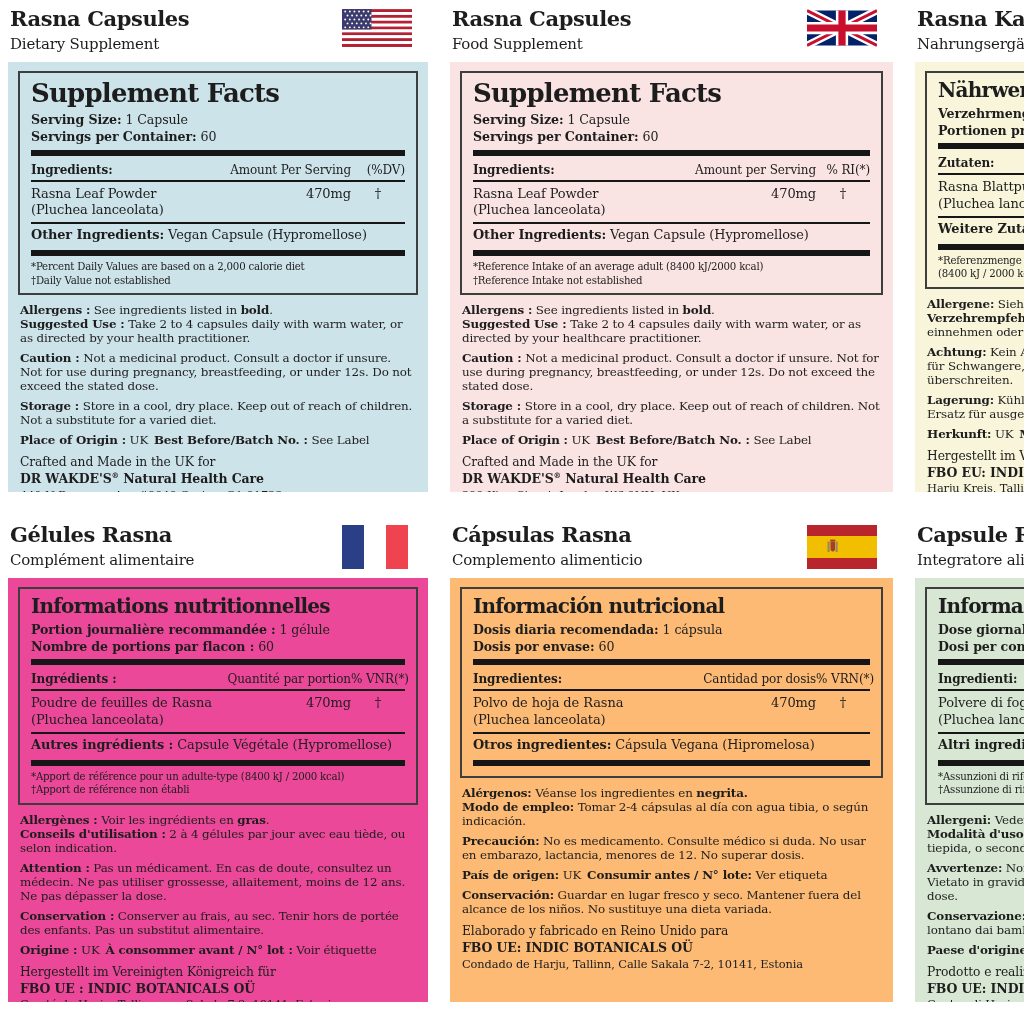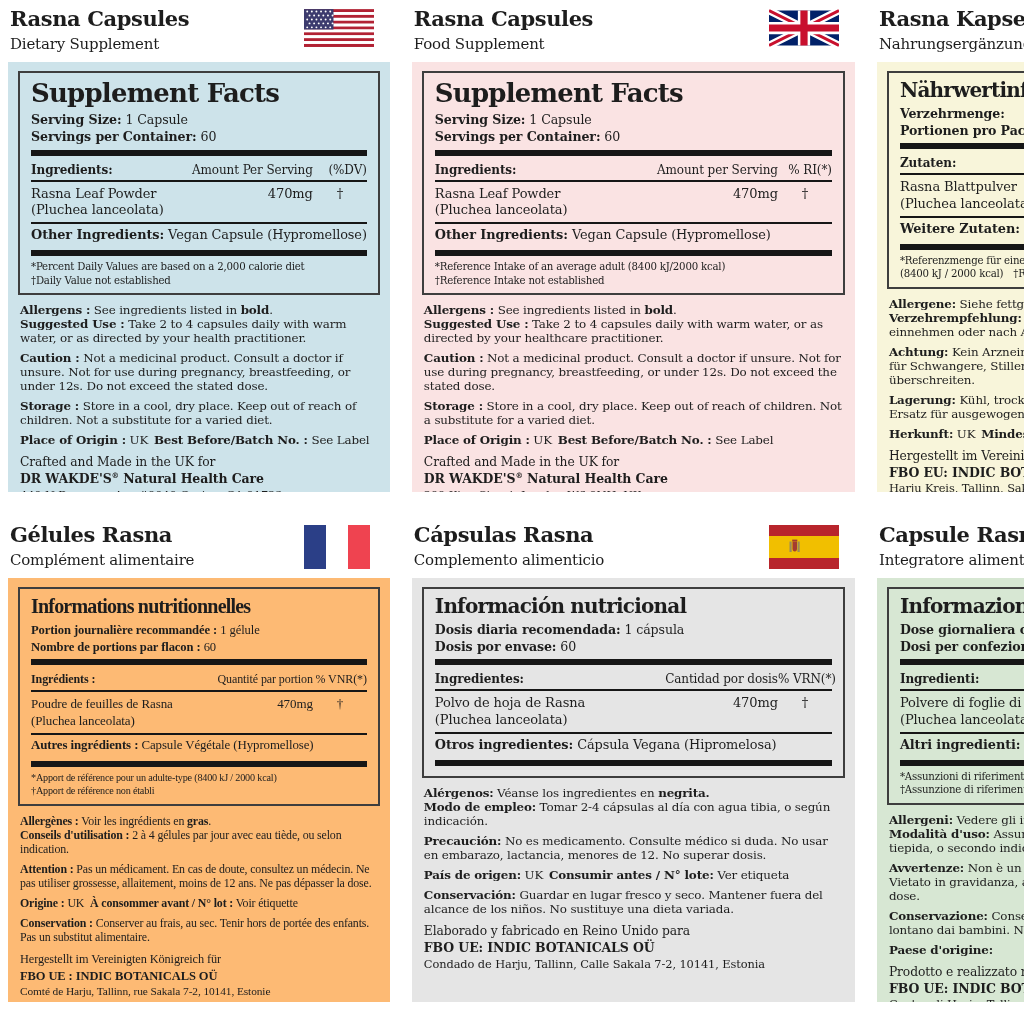--- a/index.html
+++ b/index.html
@@ -254,21 +254,21 @@
       <div class="hdr-title">Gélules Rasna</div>
       <div class="hdr-sub">Complément alimentaire</div>
       <span class="flag">
           <svg width="66" height="44" viewBox="0 0 66 44">
             <rect width="22" height="44" x="0" fill="#2B3F87"></rect>
             <rect width="22" height="44" x="22" fill="#ffffff"></rect>
             <rect width="22" height="44" x="44" fill="#EF4350"></rect>
           </svg>
         </span>
     </div>
-    <div class="panel" style="background: #fdba74; font-family: Liberation Serif, serif;">
+    <div class="panel" style="background: #ec4899;">
       <div class="facts">
         <div class="facts-title long-title">Informations nutritionnelles</div>
         <div class="serving-rows">
             <div class="serving"><b>Portion journalière recommandée :</b> <span>1 gélule</span></div>
             <div class="serving"><b>Nombre de portions par flacon :</b> <span>60</span></div>
           </div>
         <div class="bar"></div>
         <div class="cols">
           <b class="c-left">Ingrédients :</b>
           <span class="c-mid">Quantité par portion</span>
@@ -285,22 +285,22 @@
         <div class="bar"></div>
         <div class="footnote">
           <div class="fit">*Apport de référence pour un adulte-type (8400 kJ / 2000 kcal)</div>
           <div class="fit">†Apport de référence non établi</div>
         </div>
       </div>
       <div class="info">
           <p><b>Allergènes :</b><span> Voir les ingrédients en </span><b>gras</b><span>.</span></p>
           <p><b>Conseils d'utilisation :</b><span> 2 à 4 gélules par jour avec eau tiède, ou selon indication.</span></p>
           <p class="gap"><b>Attention :</b><span> Pas un médicament. En cas de doute, consultez un médecin. Ne pas utiliser grossesse, allaitement, moins de 12 ans. Ne pas dépasser la dose.</span></p>
+          <p class="gap"><b>Conservation :</b><span> Conserver au frais, au sec. Tenir hors de portée des enfants. Pas un substitut alimentaire.</span></p>
           <p class="gap fit"><b>Origine :</b><span> UK </span><b>À consommer avant / N° lot :</b><span> Voir étiquette</span></p>
-          <p class="gap"><b>Conservation :</b><span> Conserver au frais, au sec. Tenir hors de portée des enfants. Pas un substitut alimentaire.</span></p>
         </div>
       <div class="contact">
         <span class="c-intro fit">Hergestellt im Vereinigten Königreich für</span>
         <div class="c-name"><b>FBO UE : INDIC BOTANICALS OÜ</b><sup></sup><b></b></div>
         <span class="c-address fit">Comté de Harju, Tallinn, rue Sakala 7-2, 10141, Estonie</span>
 
       </div>
     </div>
   </div>
 
@@ -313,21 +313,21 @@
             <rect width="70" height="11" y="0" fill="#B8252C"></rect>
             <rect width="70" height="22" y="11" fill="#F1BF00"></rect>
             <rect width="70" height="11" y="33" fill="#B8252C"></rect>
             <rect x="20.5" y="16.5" width="2.2" height="10.5" fill="#9a8a5a"></rect>
             <rect x="28.5" y="16.5" width="2.2" height="10.5" fill="#9a8a5a"></rect>
             <path d="M23.5 16.5 h4.5 v7 q0 3 -2.25 3 q-2.25 0 -2.25 -3 z" fill="#A43C2F"></path>
             <rect x="23.2" y="14.6" width="5.1" height="1.8" fill="#A43C2F"></rect>
           </svg>
         </span>
     </div>
-    <div class="panel" style="background: #e5e5e5;">
+    <div class="panel" style="background: #fdba74;">
       <div class="facts">
         <div class="facts-title long-title">Información nutricional</div>
         <div class="serving-rows">
             <div class="serving"><b>Dosis diaria recomendada:</b> <span>1 cápsula</span></div>
             <div class="serving"><b>Dosis por envase:</b> <span>60</span></div>
           </div>
         <div class="bar"></div>
         <div class="cols">
           <b class="c-left">Ingredientes:</b>
           <span class="c-mid">Cantidad por dosis</span>

